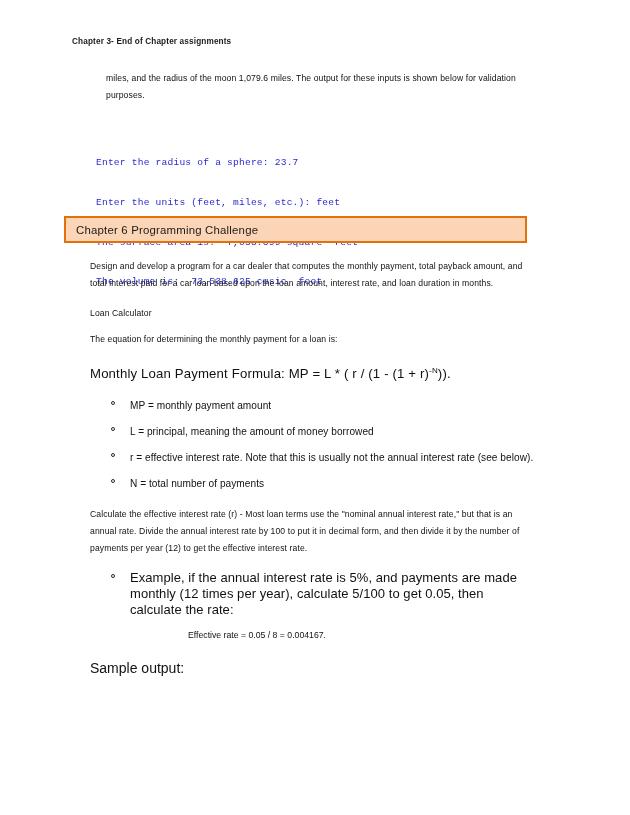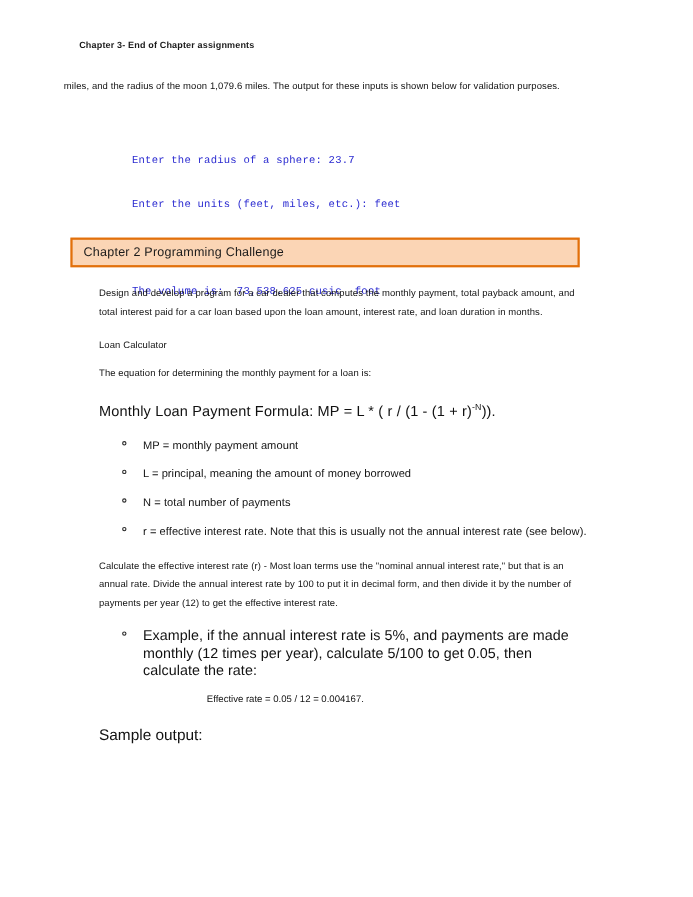--- a/index.html
+++ b/index.html
@@ -44,31 +44,31 @@
   }
 
   .para {
     font-size: 8.6px;
     line-height: 17px;
     color: #111111;
     letter-spacing: 0.1px;
   }
 
   .indent-1 {
-    margin-left: 58px;
+    margin-left: 106px;
     margin-right: 100px;
   }
   .indent-body {
     margin-left: 90px;
     margin-right: 100px;
   }
 
   
   .console-block {
-    margin-left: 120px;
+    margin-left: 96px;
     margin-top: 26px;
     font-family: "Liberation Mono", "DejaVu Sans Mono", monospace;
     font-size: 9.6px;
     line-height: 13.2px;
     color: #2a2ad0;
     white-space: pre;
     letter-spacing: 0.2px;
   }
   .console-line {
     white-space: pre;
@@ -183,21 +183,21 @@
 
     <div class="console-block">
       <div class="console-line">Enter the radius of a sphere: 23.7</div>
       <div class="console-line">Enter the units (feet, miles, etc.): feet</div>
       <div class="console-line">The surface area is:  7,058.399 square  feet</div>
       <div class="console-line">The volume is:  73,538.625 cusic  foot</div>
     </div>
   </div>
 
   <div class="heading-bar">
-    <span class="heading-text">Chapter 2 Programming Challenge</span>
+    <span class="heading-text">Chapter 6 Programming Challenge</span>
   </div>
 
   <div class="body-section">
 
     <div class="para indent-body block">Design and develop a program for a car dealer that computes the monthly payment, total payback amount, and total interest paid for a car loan based upon the loan amount, interest rate, and loan duration in months.</div>
 
     <div class="para indent-body block tight">Loan Calculator</div>
 
     <div class="para indent-body block">The equation for determining the monthly payment for a loan is:</div>
 
@@ -209,36 +209,36 @@
       <li>
         <span class="marker"></span>
         <span>MP = monthly payment amount</span>
       </li>
       <li>
         <span class="marker"></span>
         <span>L = principal, meaning the amount of money borrowed</span>
       </li>
       <li>
         <span class="marker"></span>
+        <span>r = effective interest rate. Note that this is usually not the annual interest rate (see below).</span>
+      </li>
+      <li>
+        <span class="marker"></span>
         <span>N = total number of payments</span>
       </li>
-      <li>
-        <span class="marker"></span>
-        <span>r = effective interest rate. Note that this is usually not the annual interest rate (see below).</span>
-      </li>
     </ul>
 
     <div class="para indent-body block" style="margin-top:14px;">Calculate the effective interest rate (r) - Most loan terms use the "nominal annual interest rate," but that is an annual rate. Divide the annual interest rate by 100 to put it in decimal form, and then divide it by the number of payments per year (12) to get the effective interest rate.</div>
 
     <ul class="bullets sub">
       <li>
         <span class="marker"></span>
         <span>Example, if the annual interest rate is 5%, and payments are made monthly (12 times per year), calculate 5/100 to get 0.05, then calculate the rate:</span>
       </li>
     </ul>
 
-    <div class="eff-rate">Effective rate = 0.05 / 12 = 0.004167.</div>
+    <div class="eff-rate">Effective rate = 0.05 / 8 = 0.004167.</div>
 
     <div class="sample-output">Sample output:</div>
 
   </div>
 
 </div>
 
 </body></html>

